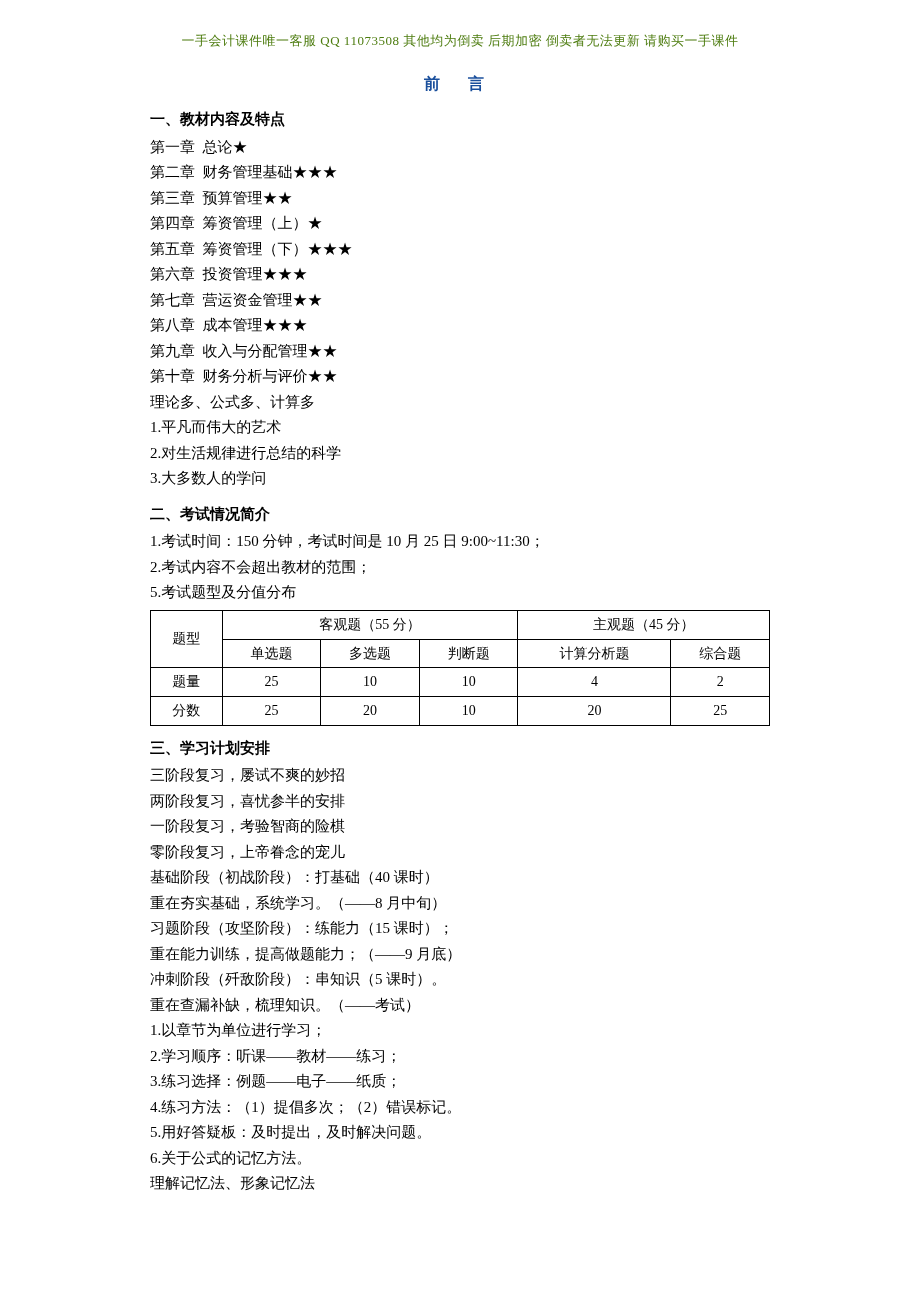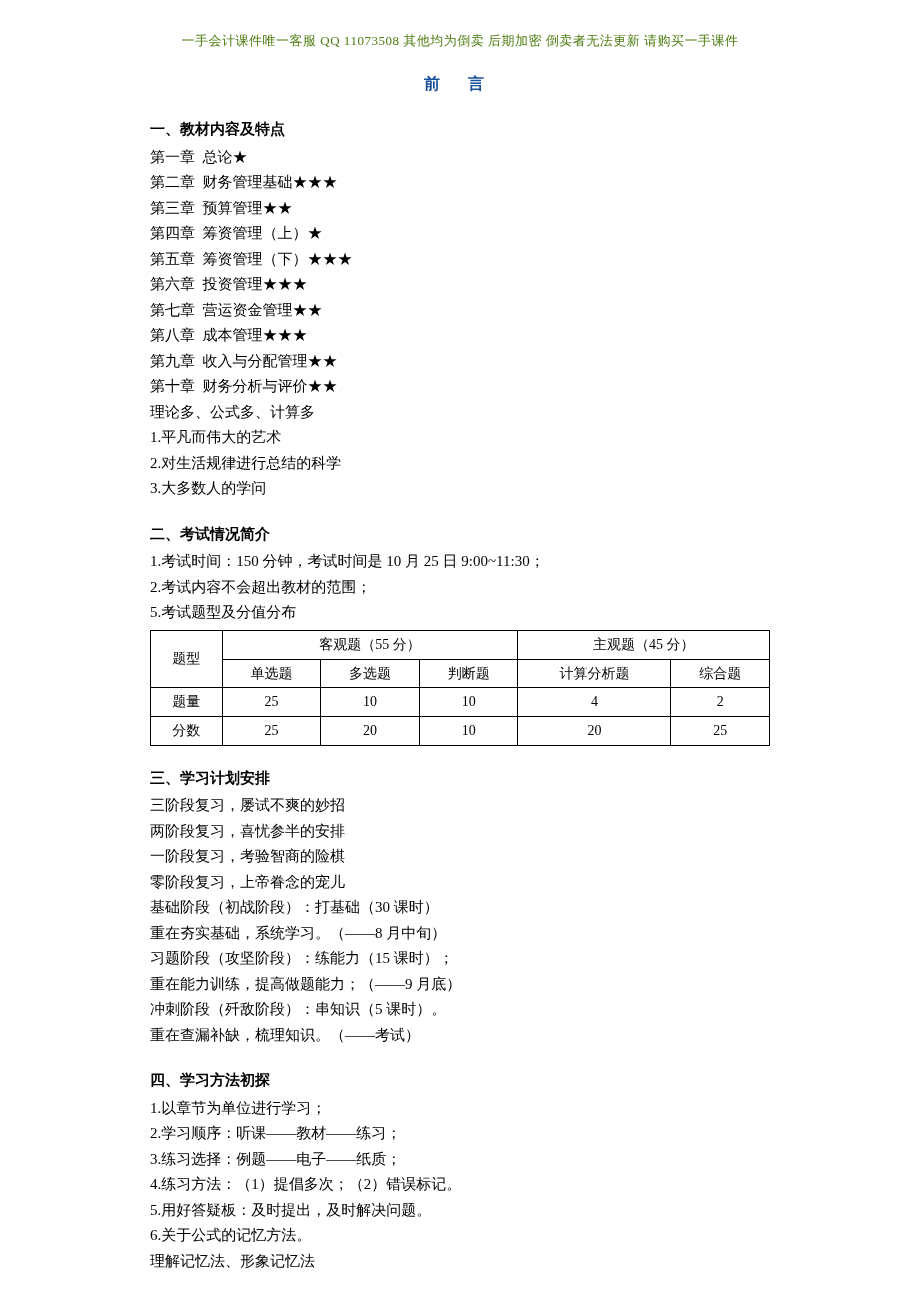--- a/index.html
+++ b/index.html
@@ -24,21 +24,21 @@
     .header { margin-bottom: 18px; }
     .title {
       text-align: center;
       color: #1a4f9c;
       font-weight: bold;
       letter-spacing: 12px;
       font-size: 16px;
     }
     .section-head {
       font-weight: bold;
-      margin-top: 20px;
+      margin-top: 10px;
       margin-bottom: 2px;
     }
     .section-head:first-of-type { margin-top: 0; }
     .line { white-space: pre-wrap; }
     table {
       border-collapse: collapse;
       width: 100%;
       margin-top: 4px;
       margin-bottom: 4px;
       font-size: 14px;
@@ -112,28 +112,27 @@
       <td>25</td>
     </tr>
   </tbody>
     </table>
 
   <div class="section-head">三、学习计划安排</div>
   <div class="line">三阶段复习，屡试不爽的妙招</div>
   <div class="line">两阶段复习，喜忧参半的安排</div>
   <div class="line">一阶段复习，考验智商的险棋</div>
   <div class="line">零阶段复习，上帝眷念的宠儿</div>
-  <div class="line">基础阶段（初战阶段）：打基础（30 课时）</div>
+  <div class="line">基础阶段（初战阶段）：打基础（40 课时）</div>
   <div class="line">重在夯实基础，系统学习。（——8 月中旬）</div>
   <div class="line">习题阶段（攻坚阶段）：练能力（15 课时）；</div>
   <div class="line">重在能力训练，提高做题能力；（——9 月底）</div>
   <div class="line">冲刺阶段（歼敌阶段）：串知识（5 课时）。</div>
   <div class="line">重在查漏补缺，梳理知识。（——考试）</div>
 
-  <div class="section-head">四、学习方法初探</div>
   <div class="line">1.以章节为单位进行学习；</div>
   <div class="line">2.学习顺序：听课——教材——练习；</div>
   <div class="line">3.练习选择：例题——电子——纸质；</div>
   <div class="line">4.练习方法：（1）提倡多次；（2）错误标记。</div>
   <div class="line">5.用好答疑板：及时提出，及时解决问题。</div>
   <div class="line">6.关于公式的记忆方法。</div>
   <div class="line">理解记忆法、形象记忆法</div>
 
 </div>
 

